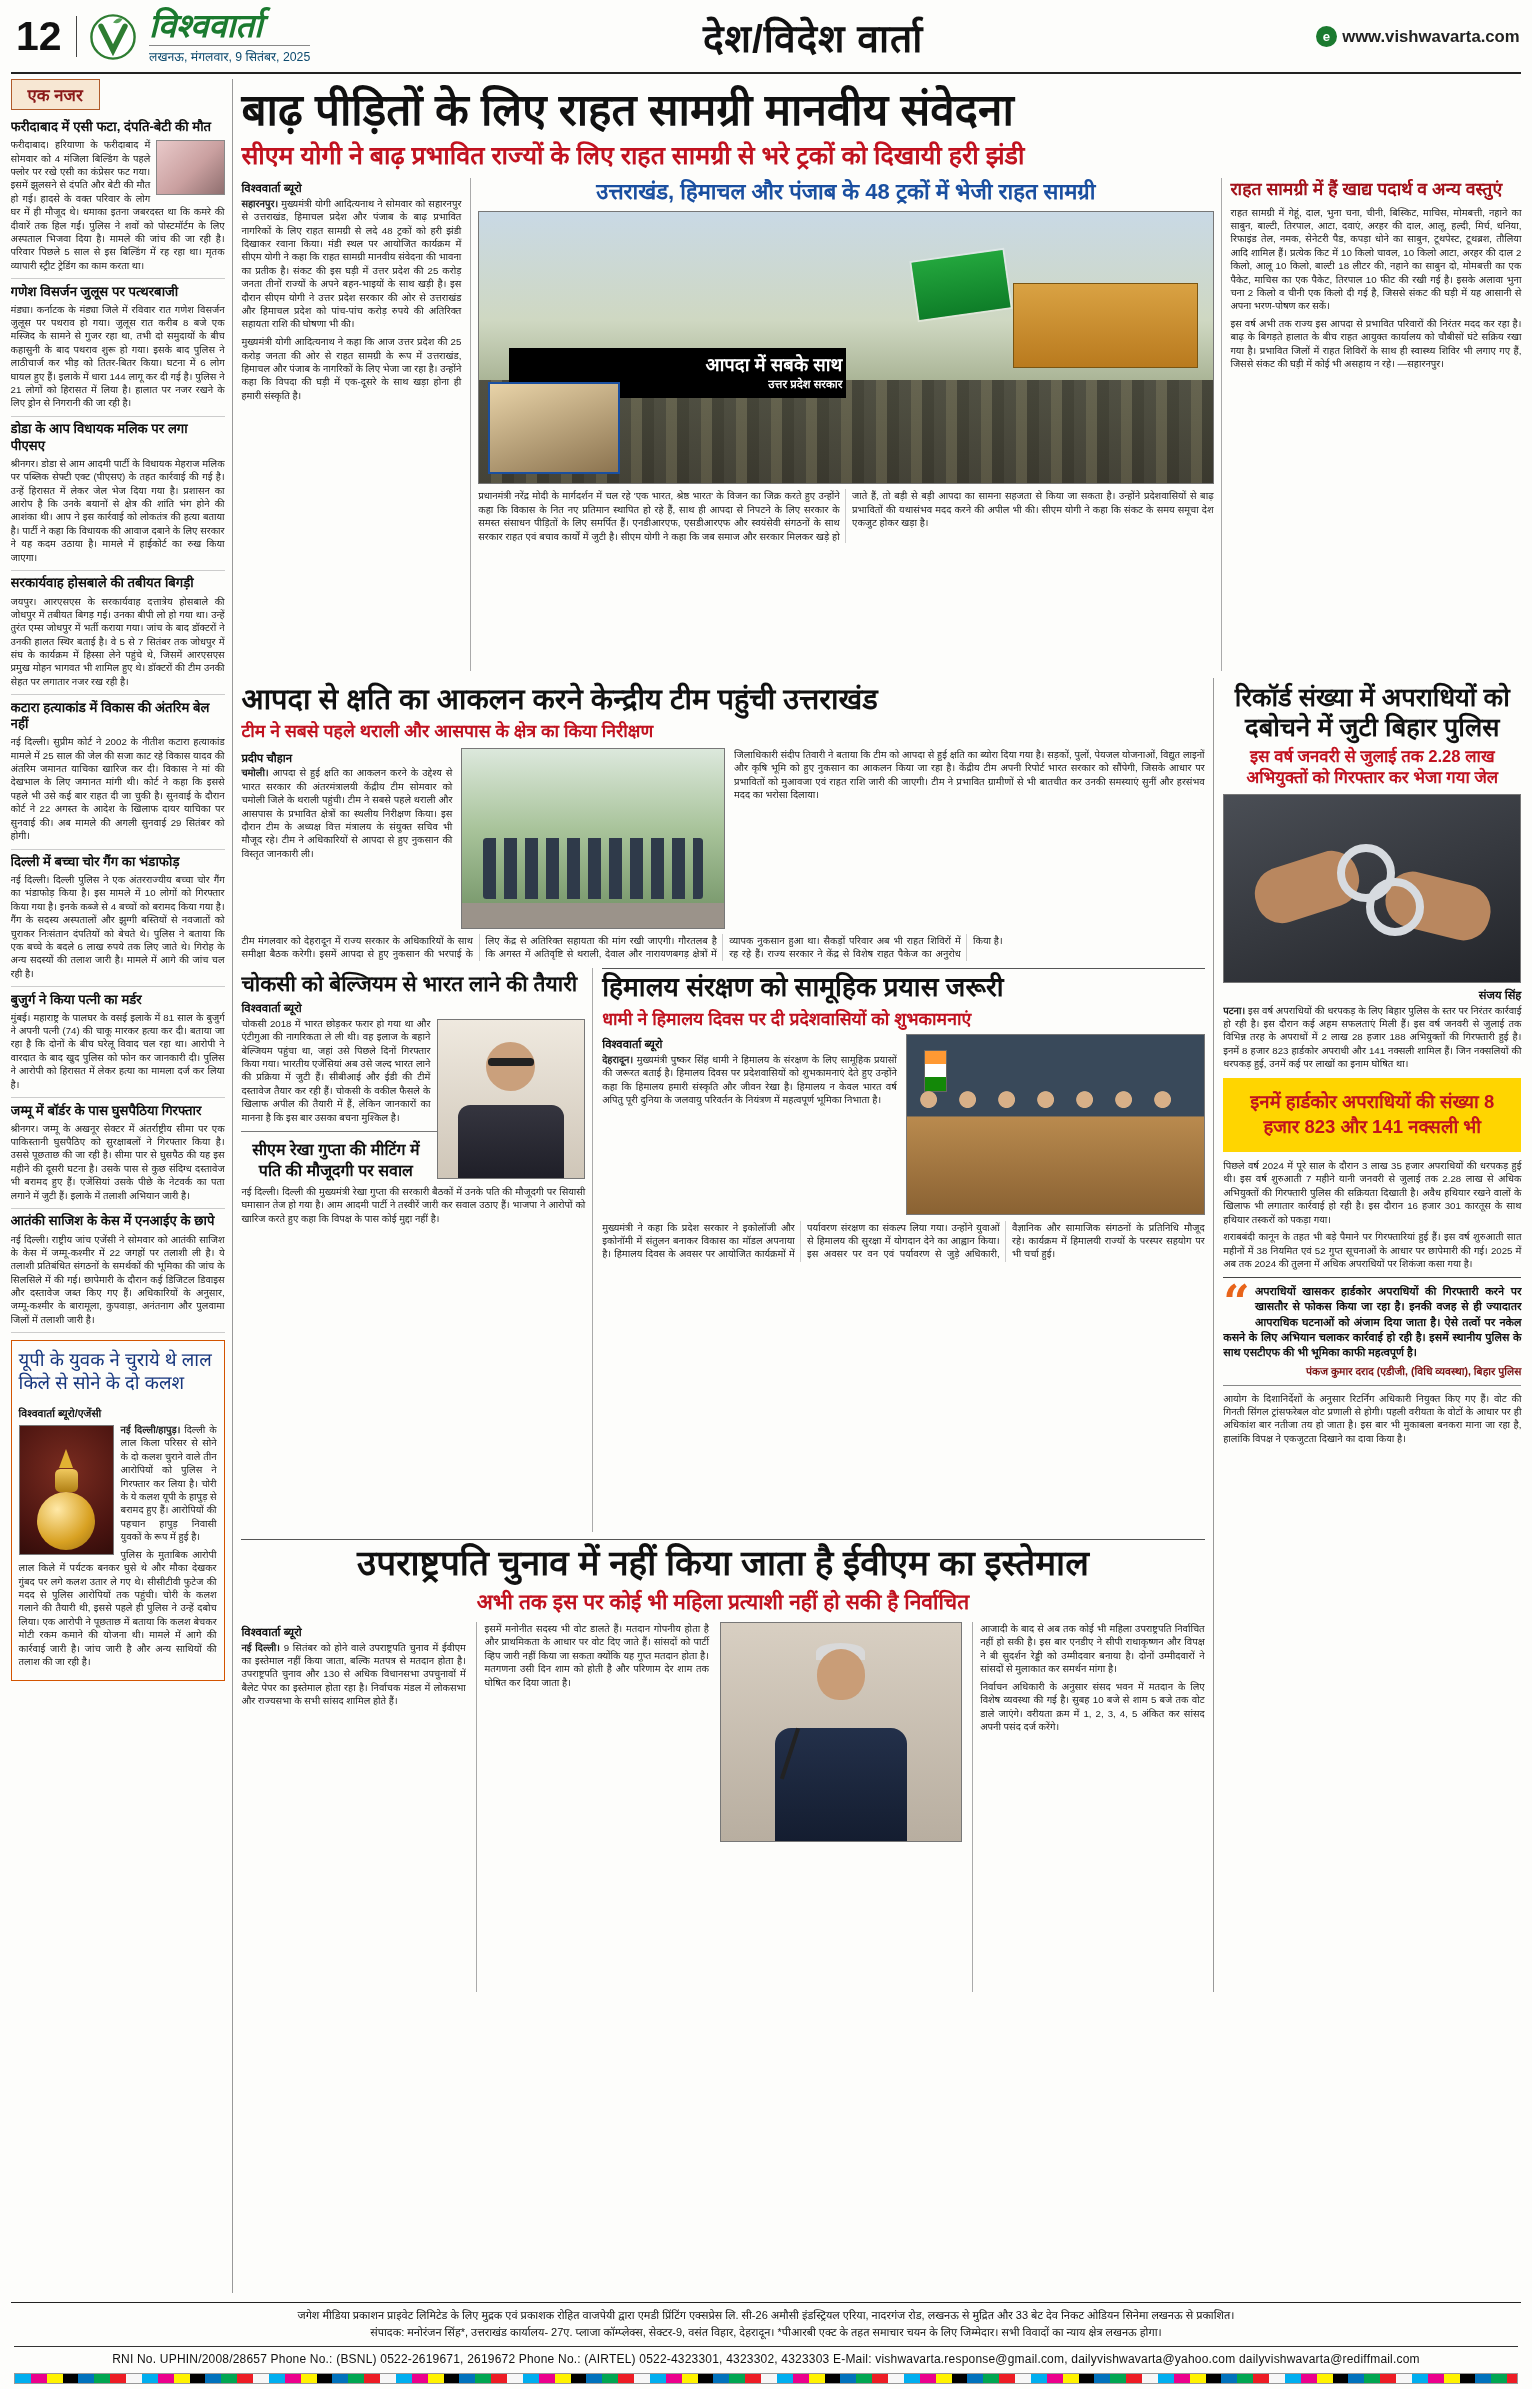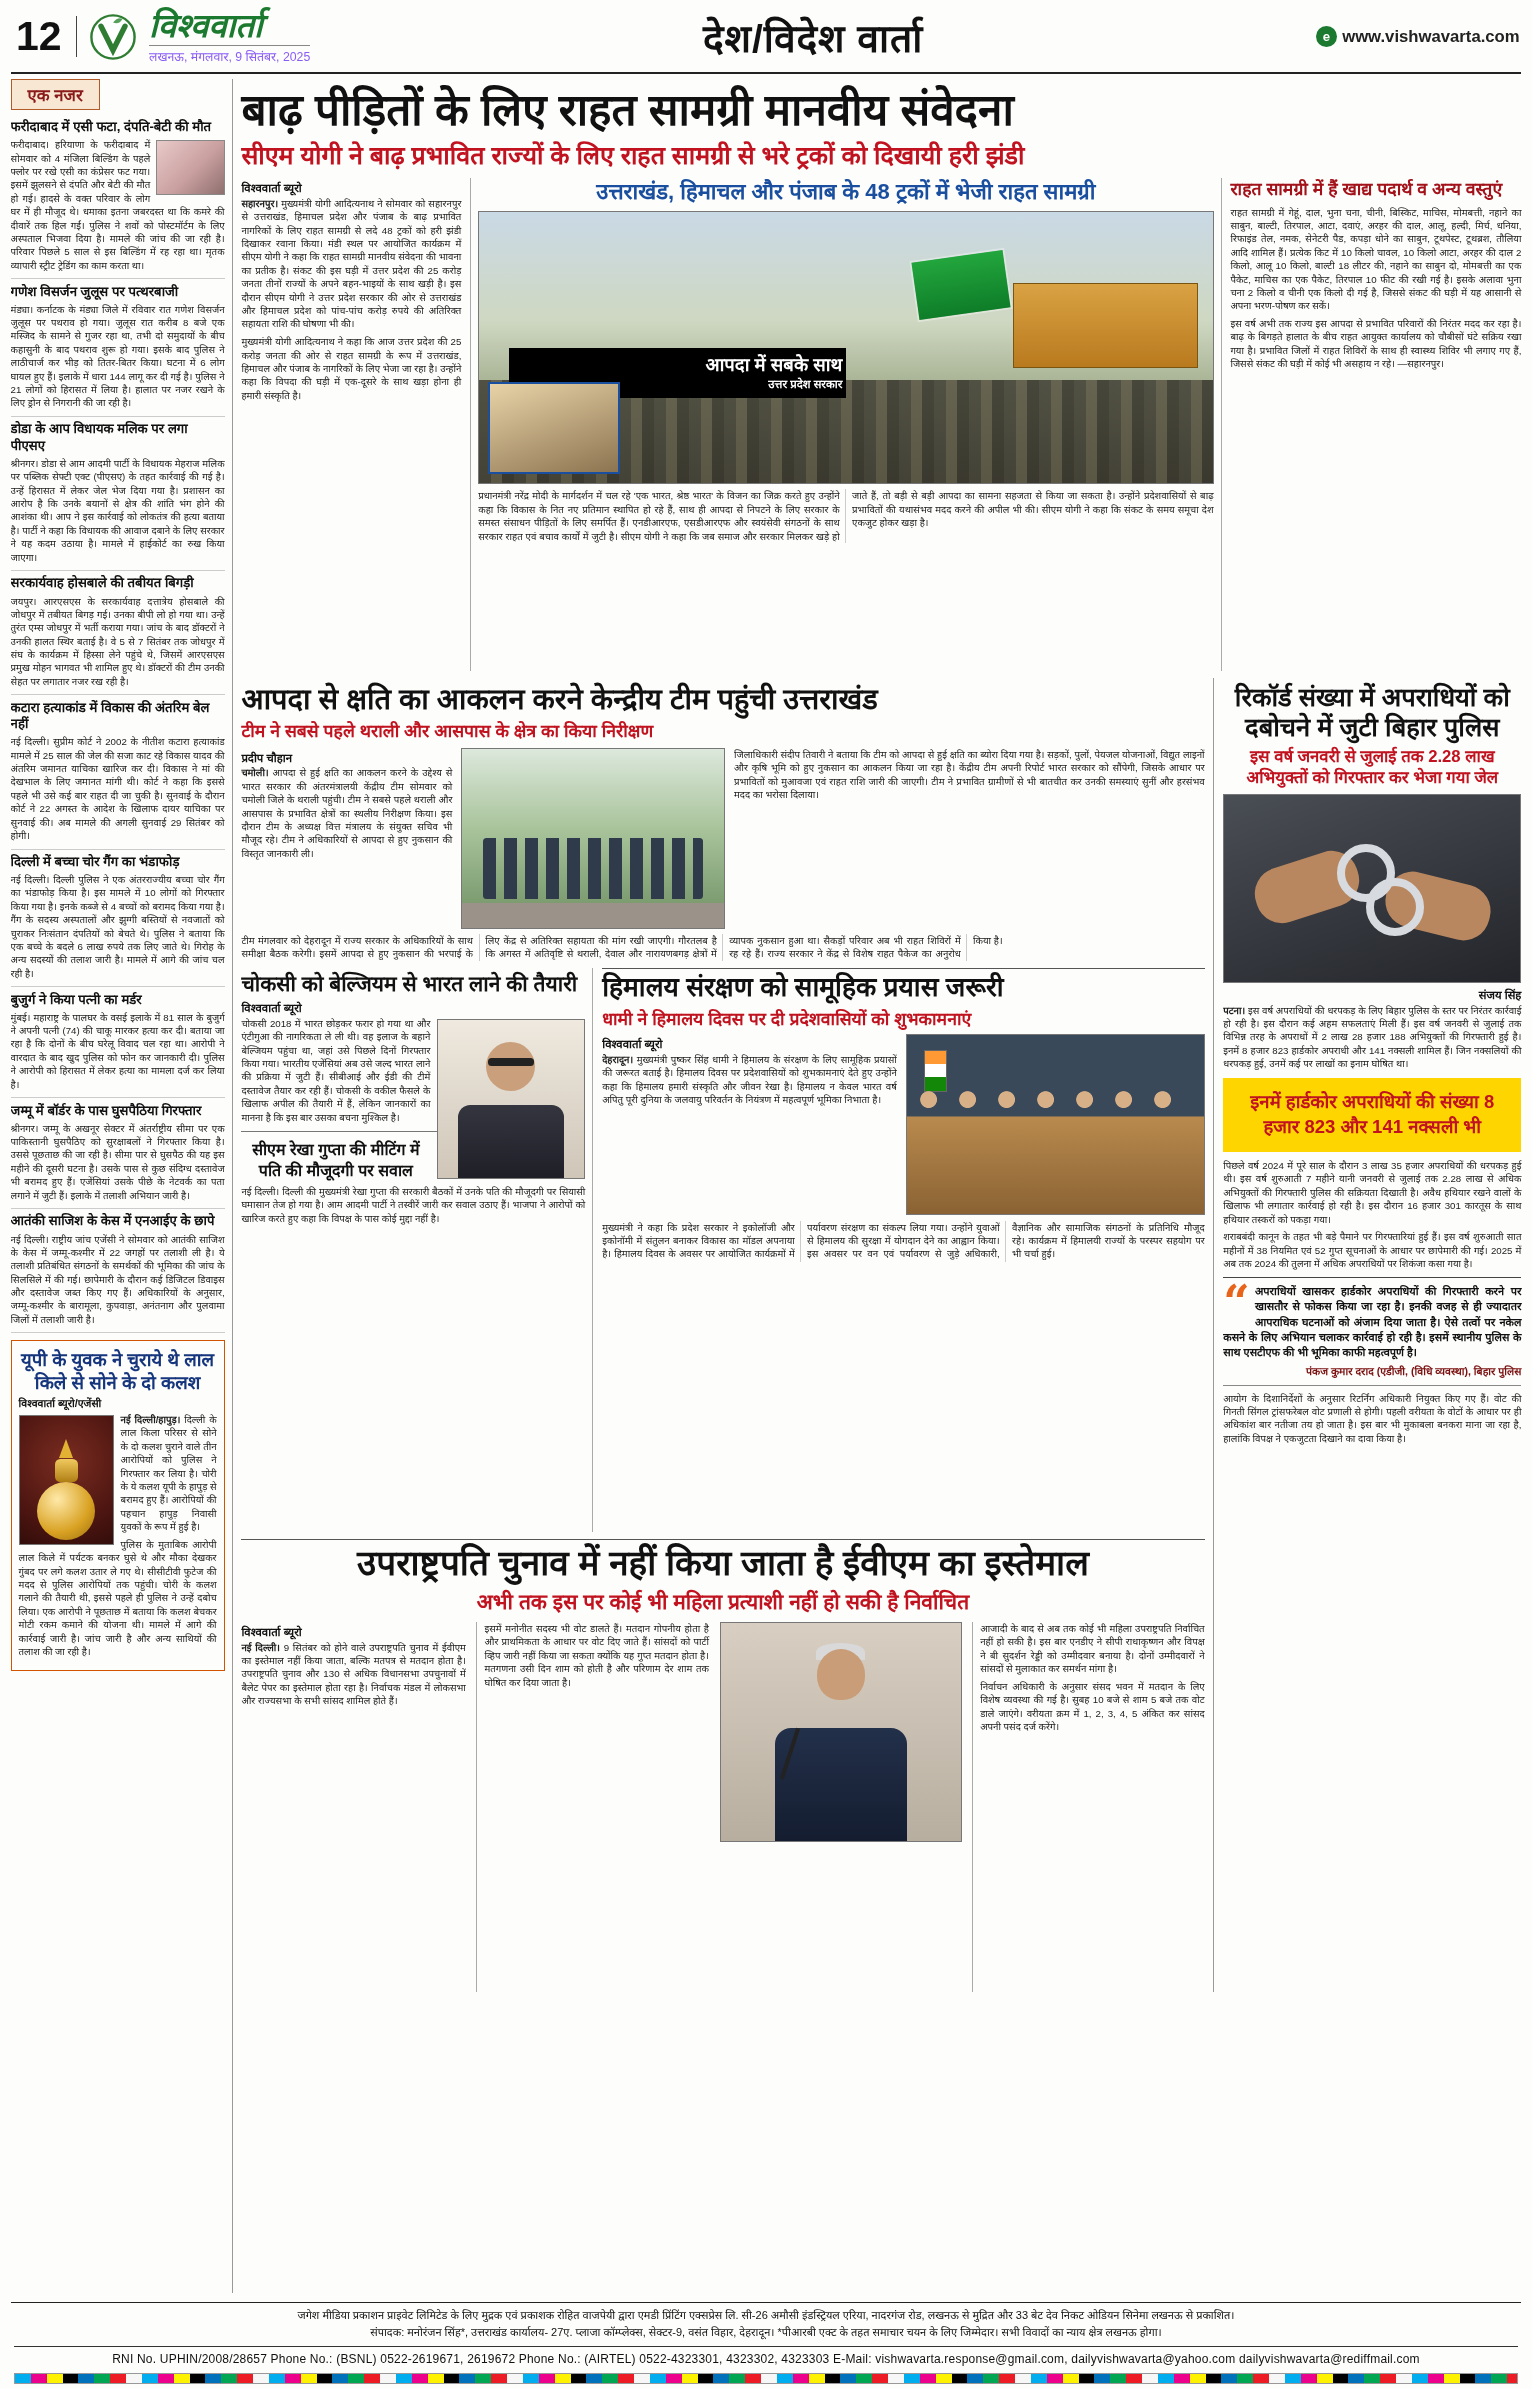--- a/index.html
+++ b/index.html
@@ -6,40 +6,40 @@
   * { margin:0; padding:0; box-sizing:border-box; }
   html,body { background:#f5f4f0; }
   body { width:1532px; font-family:"Liberation Sans","DejaVu Sans",sans-serif; color:#111; }
   .page { width:1532px; min-height:2389px; background:#fdfdfb; padding:5.3px 10.6px 0; display:flex; flex-direction:column; }
 
   
   .masthead { display:flex; align-items:center; gap:12.3px; padding:3.5px 1.8px 7px; border-bottom:2.6px double #222; }
   .page-num { font-size:41px; font-weight:800; padding:0 14px 0 3.5px; border-right:1.8px solid #444; line-height:1; }
   .logo { width:48px; height:48px; flex:0 0 48px; }
   .brand-name { font-size:33px; font-weight:800; font-style:italic; color:#1b7a2f; line-height:1.05; }
-  .brand-date { font-size:12.3px; color:#8b5cf6; border-top:0.9px solid #888; margin-top:1.8px; padding-top:1.8px; }
+  .brand-date { font-size:12.3px; color:#0c4a6e; border-top:0.9px solid #888; margin-top:1.8px; padding-top:1.8px; }
   .section-title { font-size:39px; font-weight:800; margin:0 auto; letter-spacing:0.9px; }
   .website { font-size:16.7px; font-weight:700; color:#222; display:flex; align-items:center; gap:5.3px; }
   .e-badge { width:21px; height:21px; border-radius:50%; background:#1b7a2f; color:#fff; display:inline-flex; align-items:center; justify-content:center; font-size:13.2px; font-weight:800; }
 
   
   .content { display:flex; gap:8.8px; padding-top:5.3px; flex:1; }
   .sidebar { flex:0 0 222px; border-right:0.9px solid #999; padding-right:7px; }
   .main { flex:1; min-width:0; }
 
   
   .eknajar-tag { display:inline-block; background:#f7e7d3; border:0.9px solid #b05a2a; color:#8b1a1a; font-weight:800; font-size:16.7px; padding:2.6px 16px; margin-bottom:5.3px; }
   .brief { border-bottom:0.9px solid #ccc; padding:4.4px 0 6.2px; overflow:hidden; }
   .brief h4 { font-size:13.2px; font-weight:800; line-height:1.25; margin-bottom:2.6px; }
   .brief p, .body { font-size:9.7px; line-height:1.38; text-align:justify; color:#1c1c1c; }
   .sb-photo { float:right; width:69px; height:55px; margin:1.8px 0 2.6px 5.3px; border:0.9px solid #888; background:linear-gradient(135deg,#e9caca 0%,#caa0a0 55%,#8f6f6f 100%); }
 
   
   .kalash-box { border:1.8px solid #d35400; margin-top:7px; padding:7px; }
-  .kalash-box h3 { color:#15357d; font-size:18.5px; font-weight:700; line-height:1.25; text-align:center; margin-bottom:1px; }
+  .kalash-box h3 { color:#15357d; font-size:18.5px; font-weight:400; line-height:1.25; margin-bottom:11px; }
   .kalash-meta { font-size:10.6px; font-weight:700; margin-bottom:3.5px; }
   .kalash-photo { float:left; width:95px; height:130px; margin:1.8px 7px 3.5px 0; border:0.9px solid #777; background:radial-gradient(circle at 50% 35%,#7a2c20 0%,#4a1410 70%,#320d0a 100%); position:relative; }
   .kl-pot { position:absolute; left:50%; top:52%; width:58px; height:58px; margin-left:-29px; border-radius:50%; background:radial-gradient(circle at 35% 30%,#ffe9a8,#d8a122 60%,#9a6d0e); }
   .kl-neck { position:absolute; left:50%; top:34%; width:23px; height:23px; margin-left:-11.4px; background:linear-gradient(#f0c95e,#b07f14); border-radius:5.3px; }
   .kl-tip { position:absolute; left:50%; top:18%; width:0; height:0; margin-left:-7px; border-left:7px solid transparent; border-right:7px solid transparent; border-bottom:19.4px solid #e2b233; }
 
   
   .h-red { color:#c1121f; }
   .byline { font-weight:800; font-size:11.4px; margin:1.8px 0; }
   .dl { font-weight:800; }

